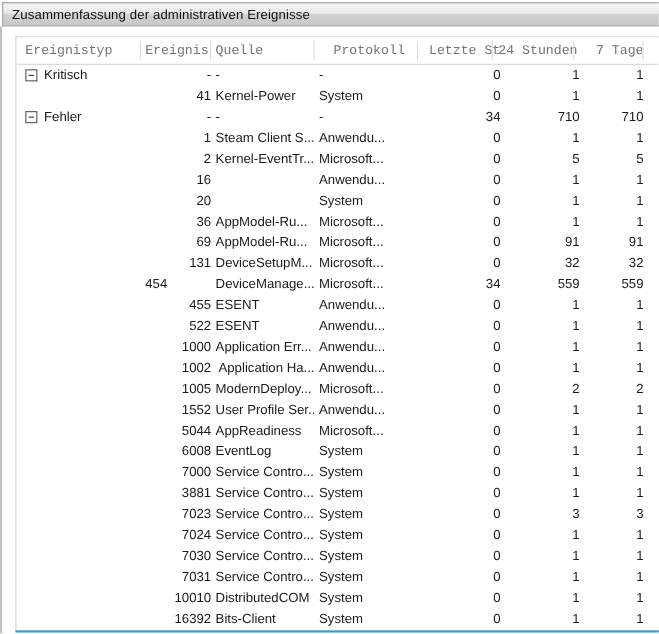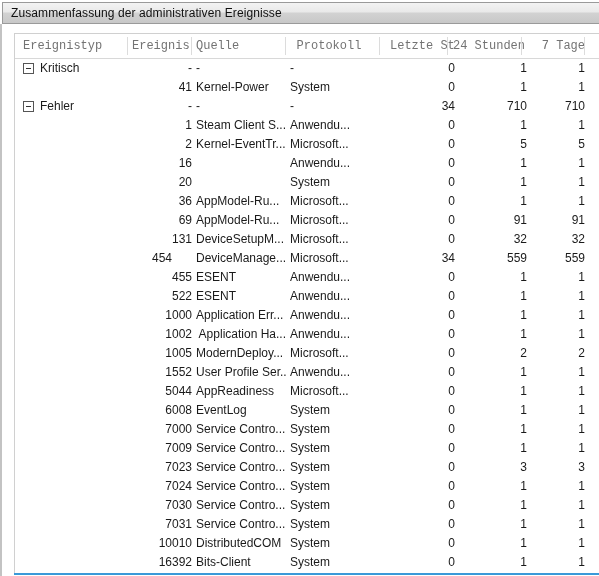--- a/index.html
+++ b/index.html
@@ -171,21 +171,21 @@
   </div>
 
   <div class="panel-edge-left"></div>
   <div class="panel-edge-left-in"></div>
 
   <div class="table-wrap">
     <div class="hdr" id="table-header">
         <div class="hdr-cell" style="left: 8px; width: 110px; text-align: left;">Ereignistyp</div>
         <div class="hdr-cell" style="left: 181px; width: 90px; text-align: left;">Quelle</div>
         <div class="hdr-cell" style="left: 117px; width: 60px; text-align: left;">Ereignis...</div>
-        <div class="hdr-cell" style="left: 275px; width: 78px; text-align: center;">Protokoll</div>
+        <div class="hdr-cell" style="left: 275px; width: 78px; text-align: right;">Protokoll</div>
         <div class="hdr-cell" style="left: 375px; width: 65px; text-align: left;">Letzte Stu...</div>
         <div class="hdr-cell" style="left: 438px; width: 74px; text-align: left;">24 Stunden</div>
         <div class="hdr-cell" style="left: 498px; width: 72px; text-align: right;">7 Tage</div>
         <div class="hdr-sep" style="left: 112px;"></div>
         <div class="hdr-sep" style="left: 176px;"></div>
         <div class="hdr-sep" style="left: 270px;"></div>
         <div class="hdr-sep" style="left: 364px;"></div>
         <div class="hdr-sep" style="left: 432px;"></div>
         <div class="hdr-sep" style="left: 506px;"></div>
         <div class="hdr-sep" style="left: 569px;"></div>
@@ -267,21 +267,21 @@
         </div>
         <div class="row">
           <div class="cell" style="left: 117px; width: 60px; text-align: right;">131</div>
           <div class="cell" style="left: 181px; width: 90px; text-align: left;">DeviceSetupM...</div>
           <div class="cell" style="left: 275px; width: 78px; text-align: left;">Microsoft...</div>
           <div class="cell" style="left: 375px; width: 65px; text-align: right;">0</div>
           <div class="cell" style="left: 438px; width: 74px; text-align: right;">32</div>
           <div class="cell num" style="left: 498px; width: 72px; text-align: right;">32</div>
         </div>
         <div class="row">
-          <div class="cell" style="left: 117px; width: 60px; text-align: center;">454</div>
+          <div class="cell" style="left: 117px; width: 60px; text-align: left;">454</div>
           <div class="cell" style="left: 181px; width: 90px; text-align: left;">DeviceManage...</div>
           <div class="cell" style="left: 275px; width: 78px; text-align: left;">Microsoft...</div>
           <div class="cell" style="left: 375px; width: 65px; text-align: right;">34</div>
           <div class="cell" style="left: 438px; width: 74px; text-align: right;">559</div>
           <div class="cell num" style="left: 498px; width: 72px; text-align: right;">559</div>
         </div>
         <div class="row">
           <div class="cell" style="left: 117px; width: 60px; text-align: right;">455</div>
           <div class="cell" style="left: 181px; width: 90px; text-align: left;">ESENT</div>
           <div class="cell" style="left: 275px; width: 78px; text-align: left;">Anwendu...</div>
@@ -347,21 +347,21 @@
         </div>
         <div class="row">
           <div class="cell" style="left: 117px; width: 60px; text-align: right;">7000</div>
           <div class="cell" style="left: 181px; width: 90px; text-align: left;">Service Contro...</div>
           <div class="cell" style="left: 275px; width: 78px; text-align: left;">System</div>
           <div class="cell" style="left: 375px; width: 65px; text-align: right;">0</div>
           <div class="cell" style="left: 438px; width: 74px; text-align: right;">1</div>
           <div class="cell num" style="left: 498px; width: 72px; text-align: right;">1</div>
         </div>
         <div class="row">
-          <div class="cell" style="left: 117px; width: 60px; text-align: right;">7009</div>
+          <div class="cell" style="left: 117px; width: 60px; text-align: right;">3881</div>
           <div class="cell" style="left: 181px; width: 90px; text-align: left;">Service Contro...</div>
           <div class="cell" style="left: 275px; width: 78px; text-align: left;">System</div>
           <div class="cell" style="left: 375px; width: 65px; text-align: right;">0</div>
           <div class="cell" style="left: 438px; width: 74px; text-align: right;">1</div>
           <div class="cell num" style="left: 498px; width: 72px; text-align: right;">1</div>
         </div>
         <div class="row">
           <div class="cell" style="left: 117px; width: 60px; text-align: right;">7023</div>
           <div class="cell" style="left: 181px; width: 90px; text-align: left;">Service Contro...</div>
           <div class="cell" style="left: 275px; width: 78px; text-align: left;">System</div>

